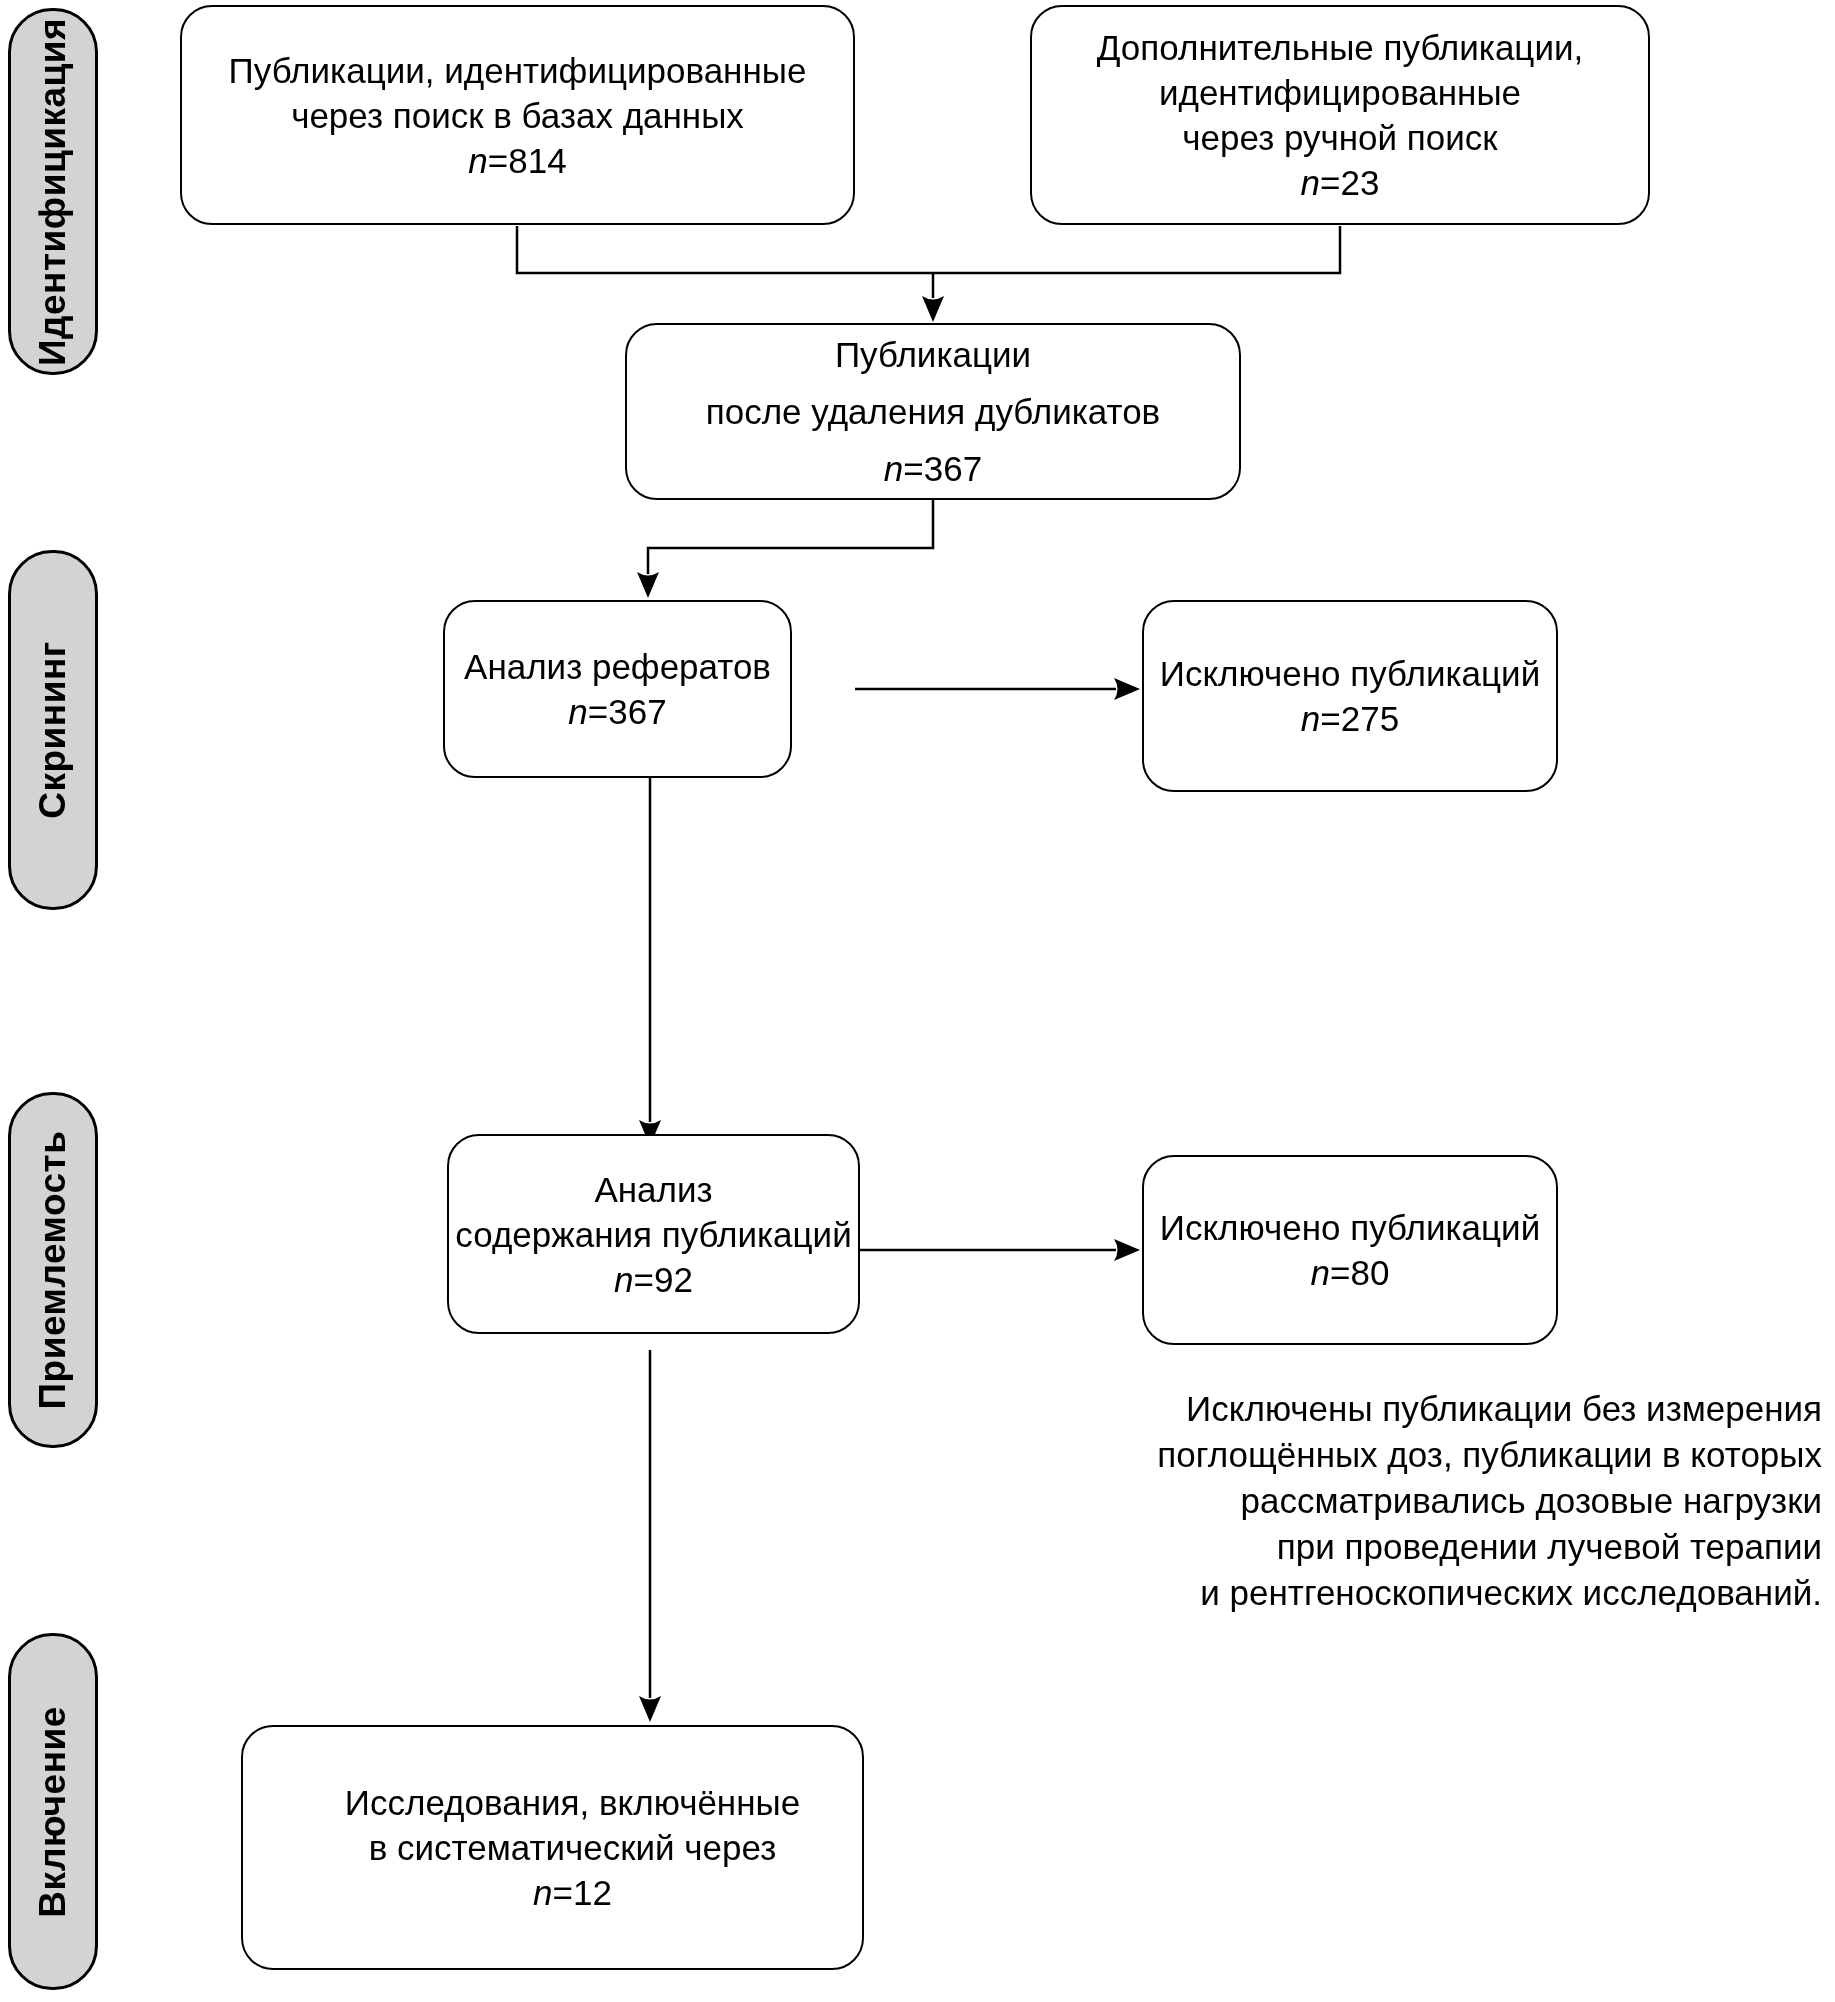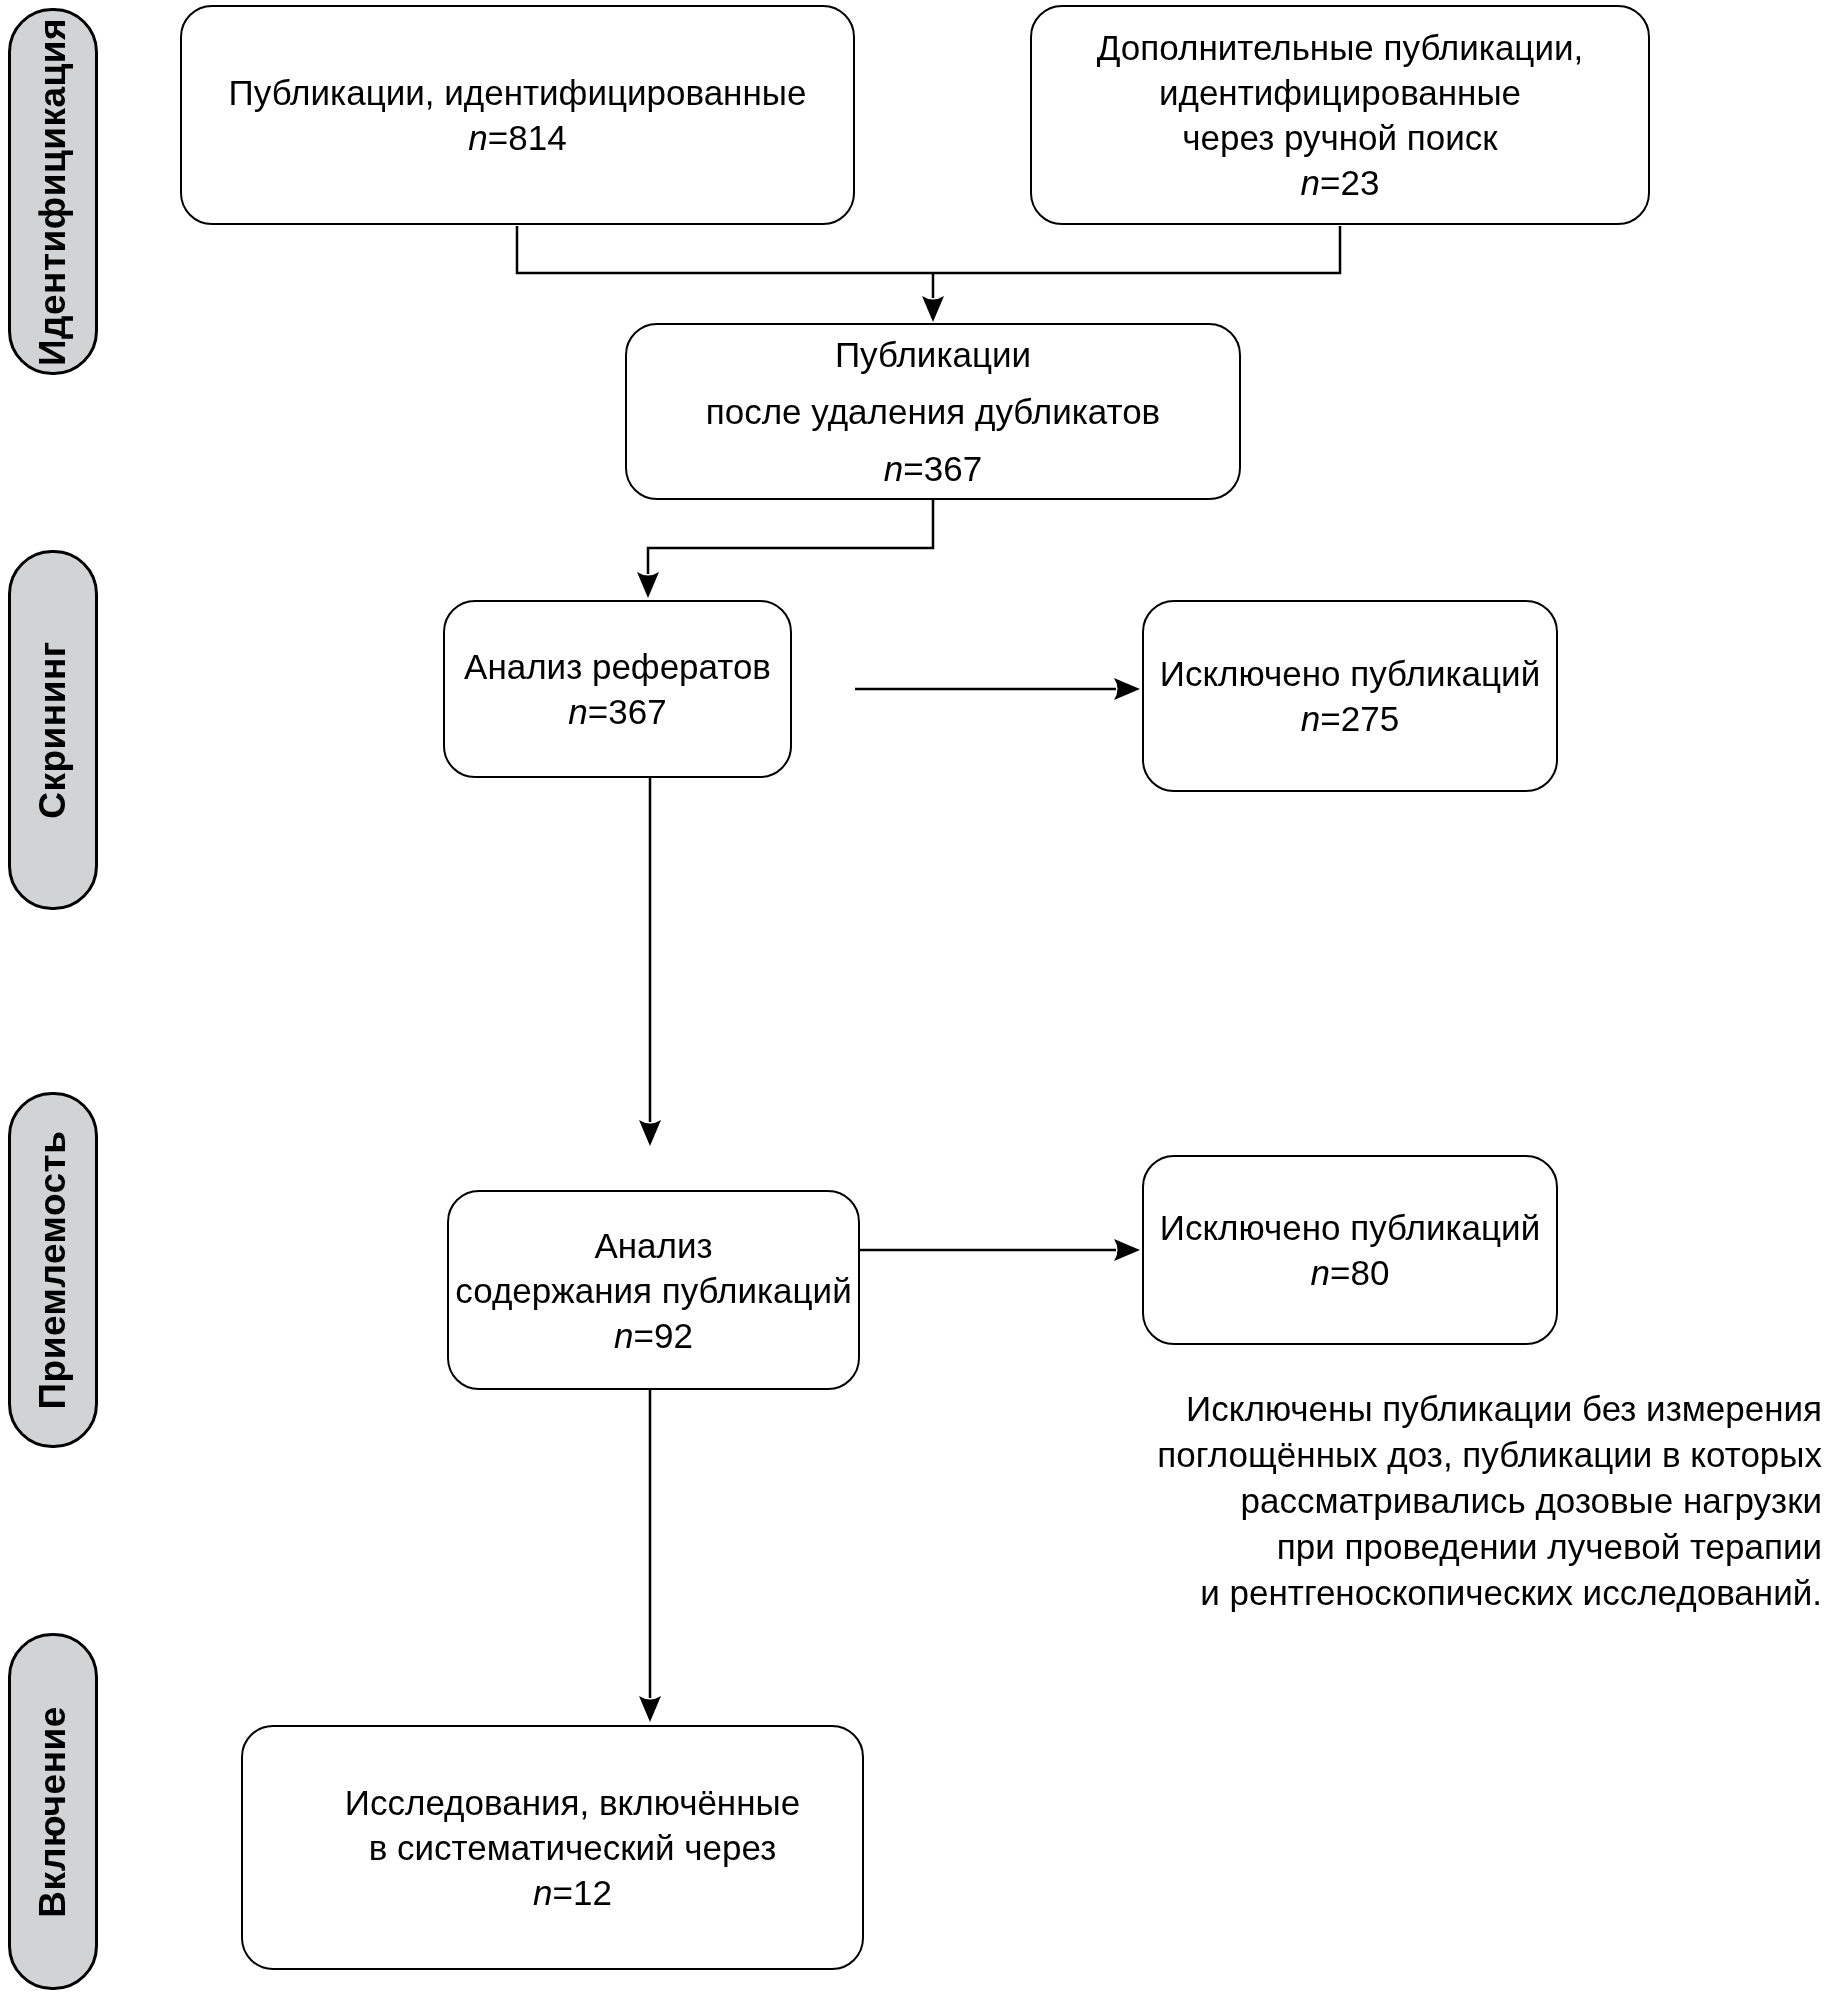--- a/index.html
+++ b/index.html
@@ -105,20 +105,21 @@
   </div>
   <div class="stage-pill" style="top:1092px; height:356px;">
     <span class="stage-label">Приемлемость</span>
   </div>
   <div class="stage-pill" style="top:1633px; height:357px;">
     <span class="stage-label">Включение</span>
   </div>
 
   <div class="flow-box" style="left:180px; top:5px; width:675px; height:220px;">
     <div class="box-line">Публикации, идентифицированные</div>
+    <div class="box-line">через поиск в базах данных</div>
     <div class="box-line"><span class="n-prefix">n</span><span>=814</span></div>
   </div>
 
   <div class="flow-box" style="left:1030px; top:5px; width:620px; height:220px;">
     <div class="box-line">Дополнительные публикации,</div>
     <div class="box-line">идентифицированные</div>
     <div class="box-line">через ручной поиск</div>
     <div class="box-line"><span class="n-prefix">n</span><span>=23</span></div>
   </div>
 
@@ -131,21 +132,21 @@
   <div class="flow-box" style="left:443px; top:600px; width:349px; height:178px;">
     <div class="box-line">Анализ рефератов</div>
     <div class="box-line"><span class="n-prefix">n</span><span>=367</span></div>
   </div>
 
   <div class="flow-box" style="left:1142px; top:600px; width:416px; height:192px;">
     <div class="box-line">Исключено публикаций</div>
     <div class="box-line"><span class="n-prefix">n</span><span>=275</span></div>
   </div>
 
-  <div class="flow-box" style="left:447px; top:1190px; width:413px; height:200px;">
+  <div class="flow-box" style="left:447px; top:1134px; width:413px; height:200px;">
     <div class="box-line">Анализ</div>
     <div class="box-line">содержания публикаций</div>
     <div class="box-line"><span class="n-prefix">n</span><span>=92</span></div>
   </div>
 
   <div class="flow-box" style="left:1142px; top:1155px; width:416px; height:190px;">
     <div class="box-line">Исключено публикаций</div>
     <div class="box-line"><span class="n-prefix">n</span><span>=80</span></div>
   </div>
 

